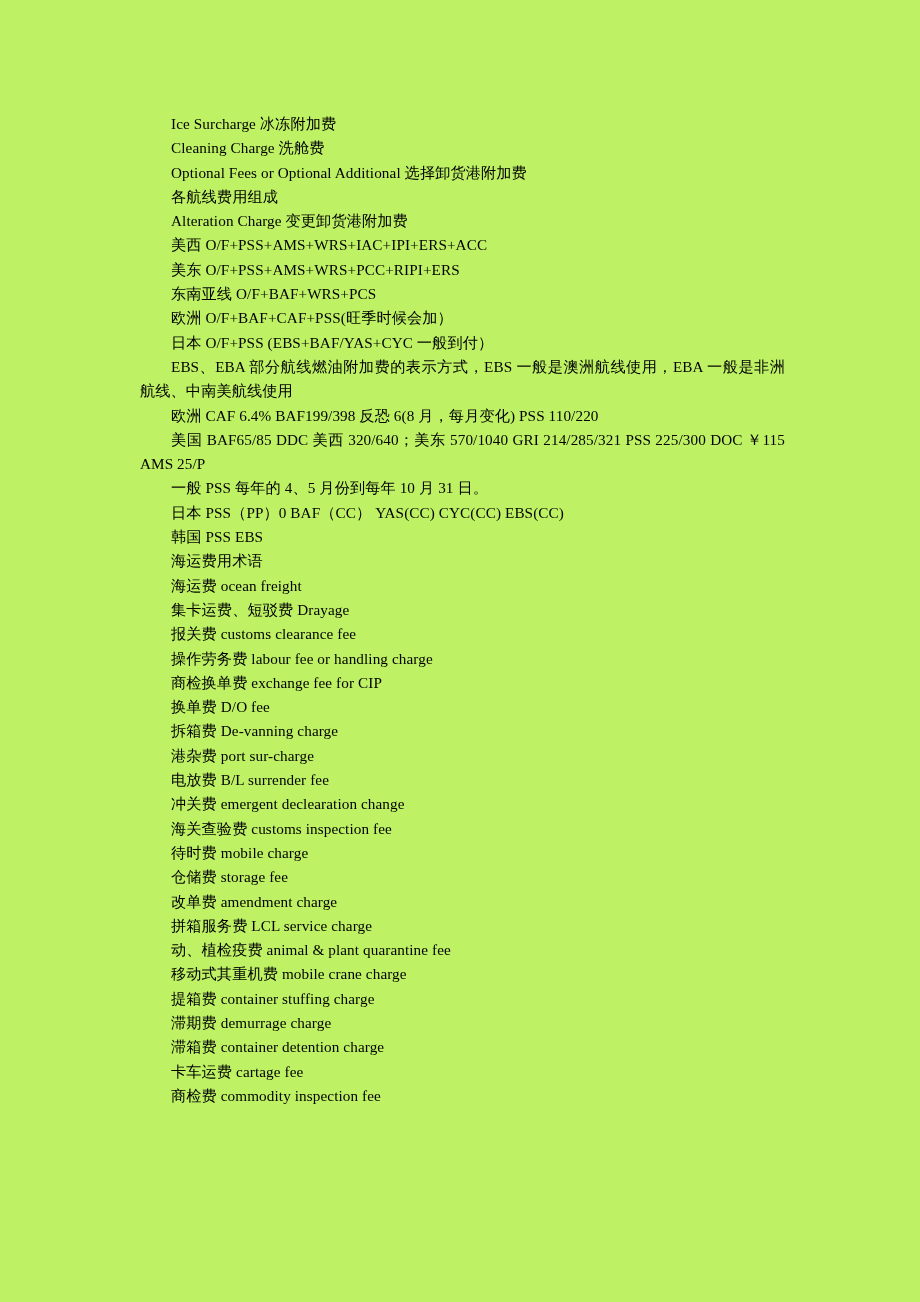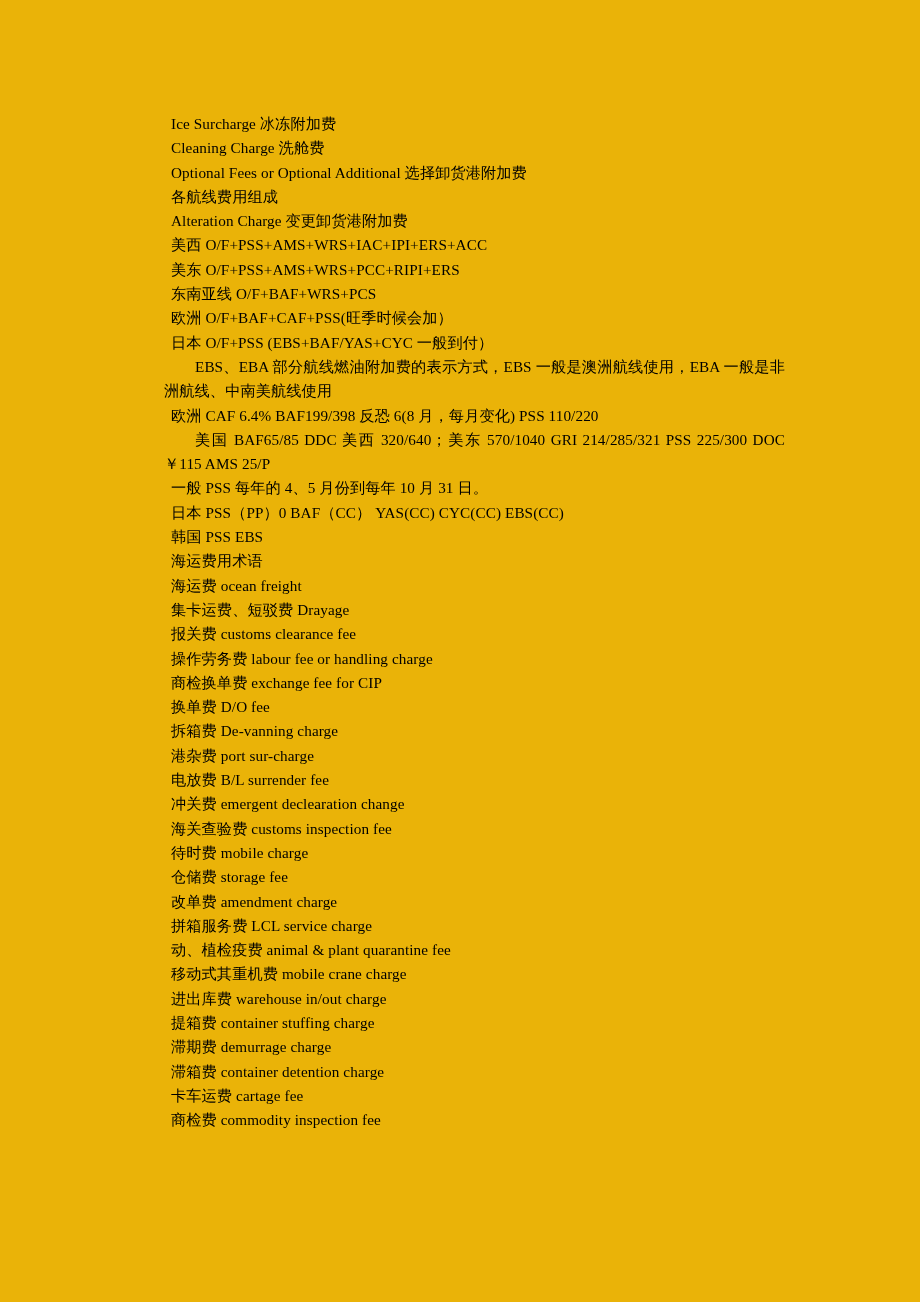--- a/index.html
+++ b/index.html
@@ -11,21 +11,21 @@
     width: 920px;
     height: 1302px;
     font-family: "Liberation Serif", "DejaVu Serif", serif;
     color: #000000;
     -webkit-font-smoothing: antialiased;
   }
   .page {
     position: relative;
     width: 920px;
     height: 1302px;
-    background: #eab308;
+    background: #bef264;
     box-sizing: border-box;
     overflow: hidden;
   }
   
   .doc-body {
     position: absolute;
     left: 140px;
     top: 112px;
     width: 645px;
   }
@@ -35,21 +35,20 @@
     text-indent: 31px;           
     text-align: justify;
     text-justify: inter-ideograph;
     white-space: normal;
     word-break: break-word;
     letter-spacing: 0.1px;
   }
   
   .line.wrap {
     text-align: justify;
-    margin-left: 24px;
   }
 </style>
 </head>
 <body>
 
 <div class="page">
   <div class="doc-body">
 
     <div class="line">Ice Surcharge  冰冻附加费</div>
     <div class="line">Cleaning Charge  洗舱费</div>
@@ -78,21 +77,20 @@
     <div class="line">港杂费  port sur-charge</div>
     <div class="line">电放费  B/L surrender fee</div>
     <div class="line">冲关费  emergent declearation change</div>
     <div class="line">海关查验费  customs inspection fee</div>
     <div class="line">待时费  mobile charge</div>
     <div class="line">仓储费  storage fee</div>
     <div class="line">改单费  amendment charge</div>
     <div class="line">拼箱服务费  LCL service charge</div>
     <div class="line">动、植检疫费  animal &amp; plant quarantine fee</div>
     <div class="line">移动式其重机费  mobile crane charge</div>
-    <div class="line">进出库费  warehouse in/out charge</div>
     <div class="line">提箱费  container stuffing charge</div>
     <div class="line">滞期费  demurrage charge</div>
     <div class="line">滞箱费  container detention charge</div>
     <div class="line">卡车运费  cartage fee</div>
     <div class="line">商检费  commodity inspection fee</div>
 
   </div>
 </div>
 
 </body></html>

